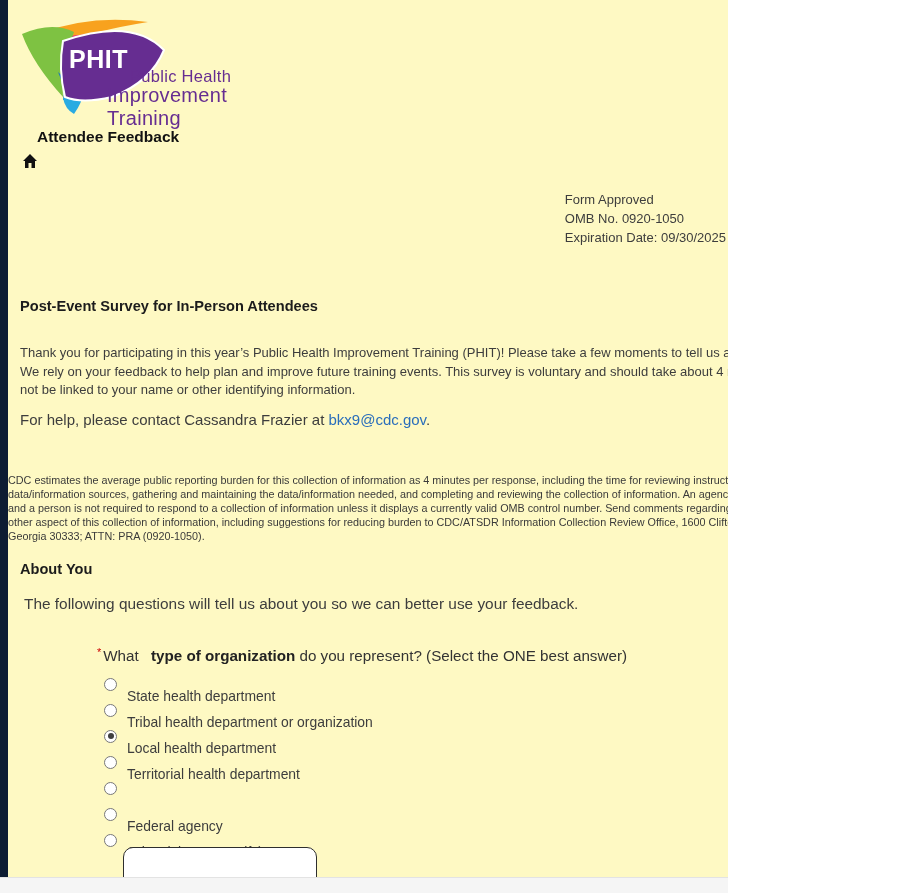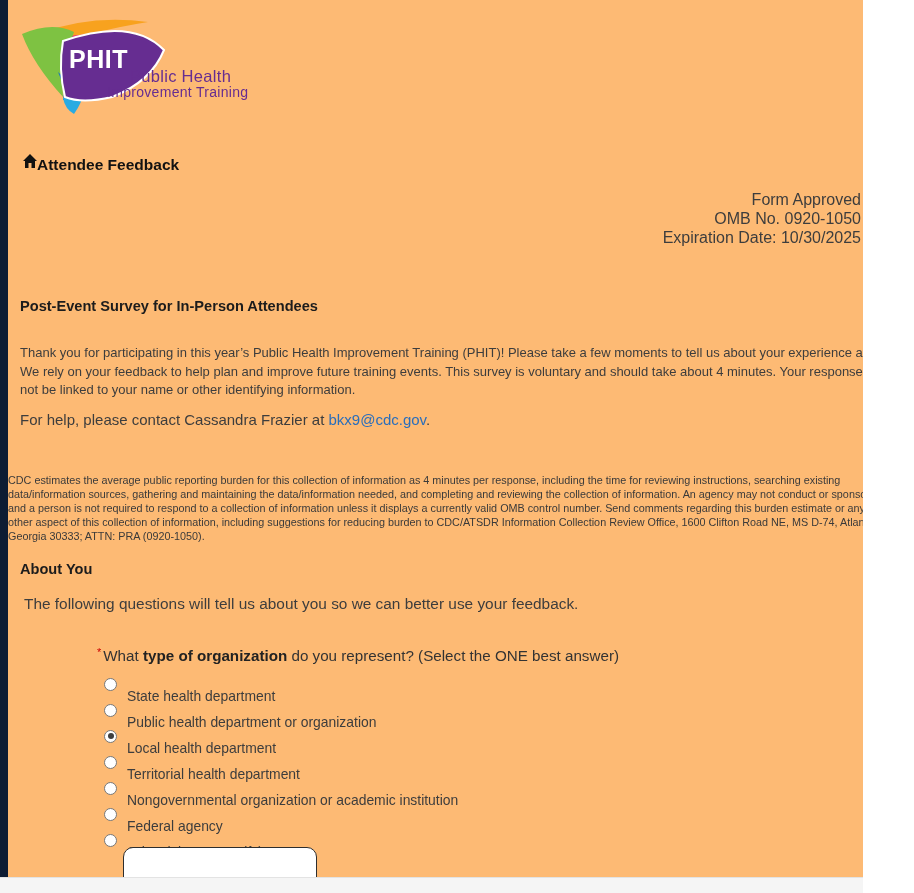--- a/index.html
+++ b/index.html
@@ -1,22 +1,22 @@
 <!DOCTYPE html>
 <html><head>
 <meta charset="utf-8">
 <style>
   * { margin: 0; padding: 0; box-sizing: border-box; }
   html, body { background: #ffffff; }
   body { font-family: "Liberation Sans", sans-serif; }
   .page {
     position: relative;
-    width: 863px;
+    width: 728px;
     height: 893px;
-    background: #fdba74;
+    background: #fef9c3;
     overflow: hidden;
   }
   .left-stripe {
     position: absolute;
     left: 0; top: 0;
     width: 8px; height: 877px;
     background: #0d1c33;
     z-index: 2;
   }
   .footer-band {
@@ -28,34 +28,33 @@
     z-index: 6;
   }
   .logo-wrap { position: absolute; left: 20px; top: 10px; width: 260px; height: 100px; }
   .logo-emblem { position: absolute; left: 0; top: 0; }
   .logo-text1 {
     position: absolute; left: 110px; top: 57px;
     font-size: 16.5px; color: #662d91; letter-spacing: 0.3px;
   }
   .logo-text2 {
     position: absolute; left: 87px; top: 74px;
-    font-size: 14px; color: #662d91; letter-spacing: 0.3px;
+    font-size: 20px; color: #662d91; letter-spacing: 0.3px;
   }
   .survey-title {
     position: absolute; left: 37px; top: 128px;
-    font-size: 15.5px; font-weight: bold; color: #121212; margin-top: 28px;
+    font-size: 15.5px; font-weight: bold; color: #121212;
   }
   .home-icon {
     position: absolute; left: 22px; top: 153px;
     width: 16px; height: 16px; cursor: pointer;
   }
   .approval {
     position: absolute; right: 2px; top: 191px;
-    text-align: right;
-    font-size: 16px; color: #3d3d3d;
+    font-size: 13px; color: #3d3d3d;
     line-height: 18.8px;
   }
   .section-heading {
     position: absolute; left: 20px;
     font-size: 14.6px; font-weight: bold; color: #1c1c1c;
   }
   .h-postevent { top: 298px; }
   .h-about { top: 561px; }
   .intro-para {
     position: absolute; left: 20px; top: 344px;
@@ -77,21 +76,21 @@
     font-size: 15.4px; color: #3d3d3d;
   }
   .question {
     position: absolute; left: 97px; top: 646px;
     font-size: 15.2px; color: #333333;
   }
   .question .req {
     color: #cc0000; font-size: 11px;
     vertical-align: 5px; margin-right: 2px;
   }
-  .question b { color: #222222; }
+  .question b { color: #222222; margin-left: 8px; }
   .options {
     position: absolute; left: 104px; top: 671px;
     width: 600px;
   }
   .option-row {
     height: 26px;
     display: flex; align-items: center;
     cursor: pointer;
   }
   .radio {
@@ -147,21 +146,21 @@
   </div>
 
   <div class="survey-title">Attendee Feedback</div>
   <svg class="home-icon" viewBox="0 0 16 16">
     <path d="M8 1 L15 8 L13 8 L13 15 L9.5 15 L9.5 10 L6.5 10 L6.5 15 L3 15 L3 8 L1 8 Z" fill="#111111"></path>
   </svg>
 
   <div class="approval">
     <div>Form Approved</div>
     <div>OMB No. 0920-1050</div>
-    <div>Expiration Date: 10/30/2025</div>
+    <div>Expiration Date: 09/30/2025</div>
   </div>
 
   <div class="section-heading h-postevent">Post-Event Survey for In-Person Attendees</div>
   <div class="intro-para">Thank you for participating in this year’s Public Health Improvement Training (PHIT)! Please take a few moments to tell us about your experience at PHIT. We rely on your feedback to help plan and improve future training events. This survey is voluntary and should take about 4 minutes. Your response will not be linked to your name or other identifying information.</div>
 
   <div class="help-line"><span>For help, please contact Cassandra Frazier at </span><a>bkx9@cdc.gov</a><span>.</span></div>
 
   <div class="burden">CDC estimates the average public reporting burden for this collection of information as 4 minutes per response, including the time for reviewing instructions, searching existing data/information sources, gathering and maintaining the data/information needed, and completing and reviewing the collection of information. An agency may not conduct or sponsor, and a person is not required to respond to a collection of information unless it displays a currently valid OMB control number. Send comments regarding this burden estimate or any other aspect of this collection of information, including suggestions for reducing burden to CDC/ATSDR Information Collection Review Office, 1600 Clifton Road NE, MS D-74, Atlanta, Georgia 30333; ATTN: PRA (0920-1050).</div>
 
   <div class="section-heading h-about">About You</div>
@@ -169,33 +168,32 @@
 
   <div class="question"><span class="req">*</span><span>What </span><b>type of organization</b><span> do you represent? (Select the ONE best answer)</span></div>
 
   <div class="options">
     <div class="option-row">
       <span class="radio"></span>
       <span class="option-label">State health department</span>
     </div>
   <div class="option-row">
       <span class="radio"></span>
-      <span class="option-label">Public health department or organization</span>
+      <span class="option-label">Tribal health department or organization</span>
     </div>
       <div class="option-row">
       <span class="radio selected"></span>
       <span class="option-label">Local health department</span>
     </div>
       <div class="option-row">
       <span class="radio"></span>
       <span class="option-label">Territorial health department</span>
     </div>
       <div class="option-row">
       <span class="radio"></span>
-      <span class="option-label">Nongovernmental organization or academic institution</span>
     </div>
       <div class="option-row">
       <span class="radio"></span>
       <span class="option-label">Federal agency</span>
     </div>
       <div class="option-row">
       <span class="radio"></span>
       <span class="option-label">Other (please specify)</span>
     </div>
     </div>

